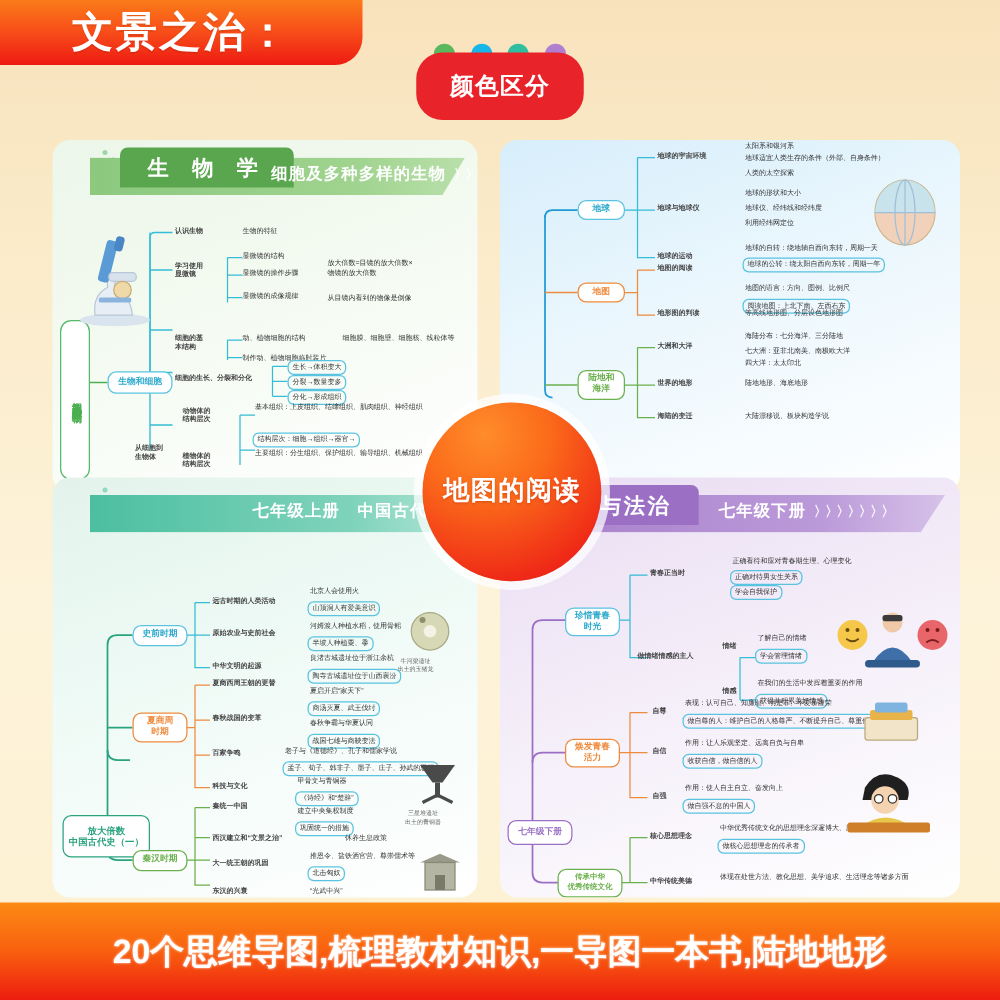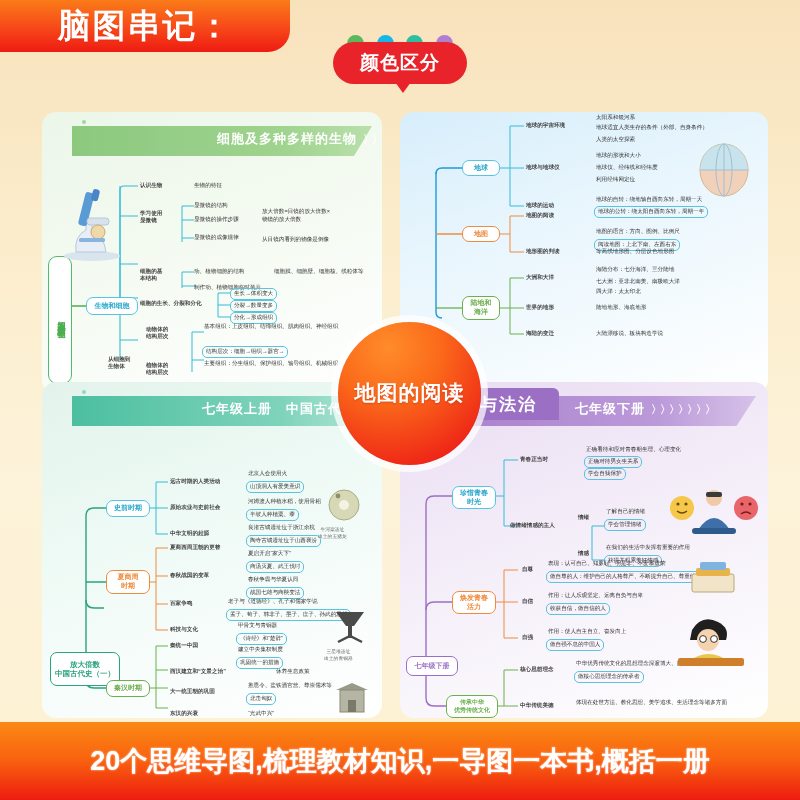--- a/index.html
+++ b/index.html
@@ -22,21 +22,21 @@
   .top-title span{
     color:#fff; font-size:33px; font-weight:bold; letter-spacing:2px;
     text-shadow:0 1px 0 rgba(0,0,0,.08);
   }
 
   
   .badge-wrap{ position:absolute; left:333px; top:35px; width:134px; height:60px; }
   .badge-dots{ position:absolute; left:14px; top:0; width:106px; height:20px; display:flex; justify-content:space-between;}
   .badge-dots i{ display:block; width:17px; height:17px; border-radius:50%; }
   .badge{
-    position:absolute; left:0; top:7px; width:134px; height:42px;
+    position:absolute; left:0; top:7px; width:134px; height:54px;
     background:#e8232a; border-radius:21px;
     display:flex; align-items:center; justify-content:center;
   }
   .badge span{ color:#fff; font-size:19px; font-weight:bold; letter-spacing:1px;}
   .badge-tail{
     position:absolute; left:62px; top:47px; width:0;height:0;
     border-left:8px solid transparent;border-right:8px solid transparent;
     border-top:11px solid #e8232a;
   }
 
@@ -115,41 +115,44 @@
     text-shadow: 0 0 2px rgba(255,255,255,.9);
   }
 
   
   .ill{ position:absolute; }
 </style>
 </head>
 <body>
 
 <div class="top-title">
-  <span>脑图串记：</span>
+  <span>文景之治：</span>
 </div>
 
 <div class="badge-wrap">
   <div class="badge-dots">
     <i style="background:#5cb85c"></i>
     <i style="background:#17b6e8"></i>
     <i style="background:#2fbfa0"></i>
     <i style="background:#b07fd0"></i>
   </div>
   <div class="badge">
     <span>颜色区分</span>
   </div>
   <div class="badge-tail"></div>
 </div>
 
 <div class="card bio">
   <div class="hdr">
     <div class="dot" style="background:#9fd6a8"></div>
     <div class="dot2" style="background:#7cc98c"></div>
     <div class="ribbon" style="background:linear-gradient(90deg,#8cc97f 0%,#9fd38e 70%,#b9e0ab 100%);"></div>
+    <div class="chip" style="background:#5aa64e">
+      <span>生 物 学</span>
+    </div>
     <div class="sub">
       <span>细胞及多种多样的生物</span><span class="arrows">〉〉〉〉〉〉〉</span>
     </div>
   </div>
   <div class="map">
     <svg width="340" height="234">
       <path d="M18,160 L18,150 Q18,146 22,146 L44,146" stroke="#4caf50" fill="none" stroke-width="1.3"></path>
       <path d="M62,146 L74,146 Q78,146 78,142 L78,30 Q78,26 82,26 L96,26" stroke="#35bcd6" fill="none" stroke-width="1.1"></path>
       <path d="M78,56 L96,56" stroke="#35bcd6" fill="none" stroke-width="1.1"></path>
       <path d="M78,104 L96,104" stroke="#35bcd6" fill="none" stroke-width="1.1"></path>
@@ -481,14 +484,14 @@
       <rect x="14" y="2" width="26" height="8" rx="2" fill="#7fb3e0"></rect>
     </svg>
   </div>
 </div>
 
 <div class="circle">
   <b>地图的阅读</b>
 </div>
 
 <div class="bottom">
-  <span>20个思维导图,梳理教材知识,一导图一本书,概括一册</span>
+  <span>20个思维导图,梳理教材知识,一导图一本书,陆地地形</span>
 </div>
 
 </body></html>

